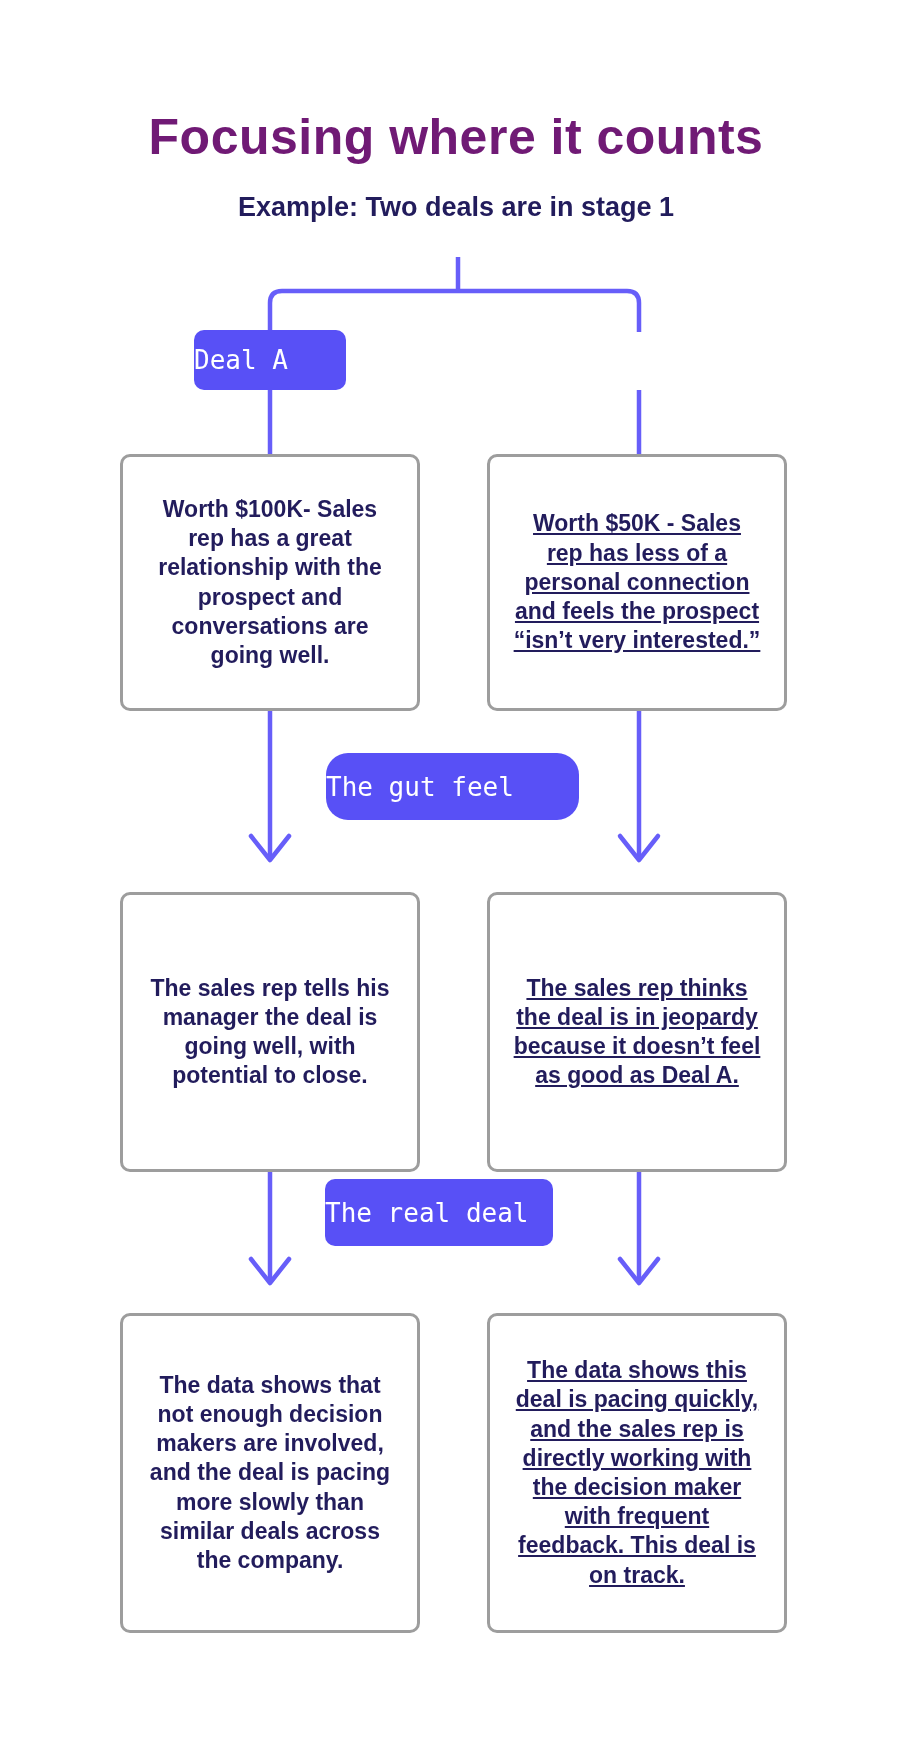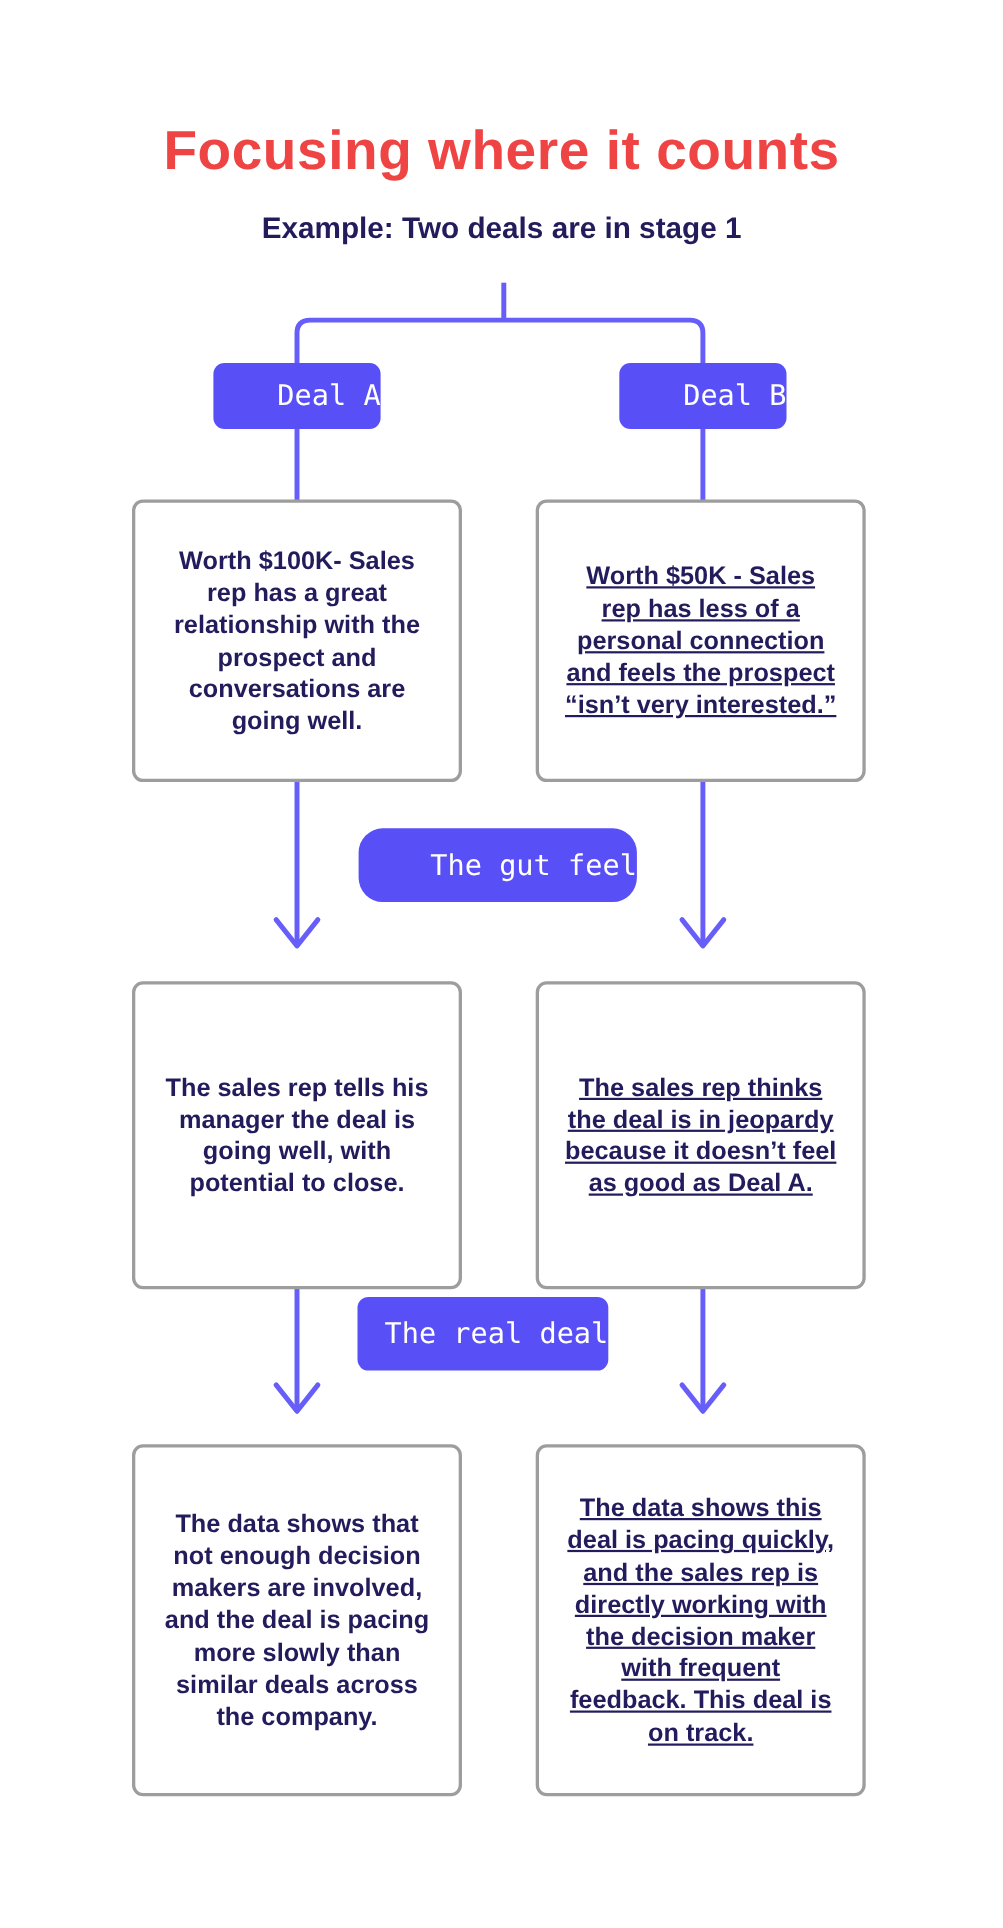--- a/index.html
+++ b/index.html
@@ -18,21 +18,21 @@
   }
   .title {
     position: absolute;
     left: 0;
     top: 108px;
     width: 912px;
     text-align: center;
     font-size: 50px;
     font-weight: 700;
     letter-spacing: 0.5px;
-    color: #ef4444;
+    color: #701a75;
   }
   .subtitle {
     position: absolute;
     left: 0;
     top: 192px;
     width: 912px;
     text-align: center;
     font-family: Liberation Sans, sans-serif;
     font-size: 27px;
     font-weight: 700;
@@ -45,21 +45,21 @@
     width: 912px;
     height: 1753px;
     pointer-events: none;
   }
   .pill {
     position: absolute;
     background: #5850F6;
     border-radius: 10px;
     display: flex;
     align-items: center;
-    justify-content: flex-end;
+    justify-content: flex-start;
     color: #ffffff;
     font-family: "DejaVu Sans Mono", monospace;
     font-size: 26px;
     font-weight: 500;
     white-space: nowrap;
   }
   .deal-pill { width: 152px; height: 60px; top: 330px; }
   .deal-pill.a { left: 194px; }
   .deal-pill.b { left: 563px; }
   .stage-pill { height: 67px; }
@@ -111,23 +111,20 @@
       <path d="M270 1110 L270 1283"></path>
       <path d="M251 1259 L270 1283 L289 1259" stroke-linecap="round" stroke-linejoin="round"></path>
       <path d="M639 1110 L639 1283"></path>
       <path d="M620 1259 L639 1283 L658 1259" stroke-linecap="round" stroke-linejoin="round"></path>
     </g>
   </svg>
 
   <div class="pill deal-pill a">
     <span>Deal A</span>
   </div>
-  <div class="pill deal-pill b">
-    <span>Deal B</span>
-  </div>
 
   <div class="note left row1">
     <span>Worth $100K- Sales rep has a great relationship with the prospect and conversations are going well.</span>
   </div>
   <div class="note right row1">
     <span>Worth $50K - Sales rep has less of a personal connection and feels the prospect “isn’t very interested.”</span>
   </div>
 
   <div class="pill stage-pill gut">
     <span>The gut feel</span>

